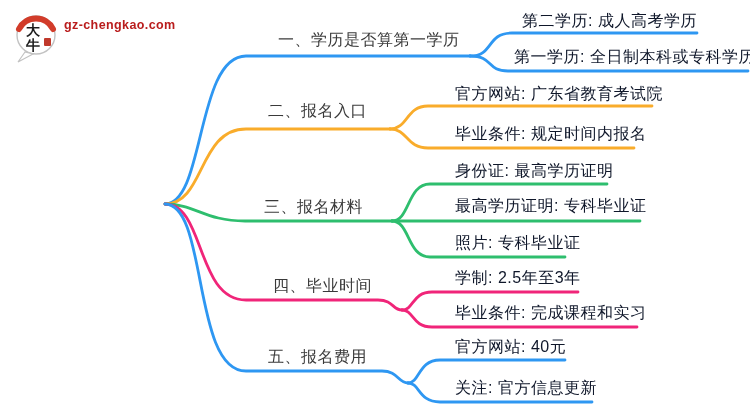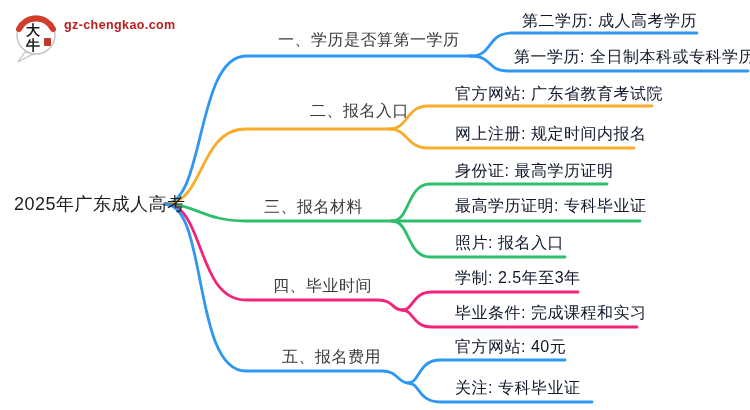--- a/index.html
+++ b/index.html
@@ -52,37 +52,36 @@
       <path d="M7,21 A19,19 0 0 1 41,21" fill="none" stroke="#d23c2a" stroke-width="6" stroke-linecap="round"></path>
       <text x="21" y="27" font-size="14" font-weight="bold" fill="#1c1c1c" text-anchor="middle">大</text>
       <text x="21" y="42" font-size="14" font-weight="bold" fill="#1c1c1c" text-anchor="middle">牛</text>
       <rect x="32" y="30" width="7" height="8" rx="1" fill="#c0392b"></rect>
     </svg>
     <div class="logo-text">
       <div class="logo-domain">gz-chengkao.com</div>
     </div>
   </div>
 
-  <div class="node root" style="left:14px;top:194px;">2025年广东成人高考</div>
 
   <div class="node blabel" style="left:278px;top:30px;">一、学历是否算第一学历</div>
-  <div class="node blabel" style="left:268px;top:101px;margin-left:42px;">二、报名入口</div>
+  <div class="node blabel" style="left:268px;top:101px;">二、报名入口</div>
   <div class="node blabel" style="left:264px;top:197px;">三、报名材料</div>
   <div class="node blabel" style="left:273px;top:276px;">四、毕业时间</div>
-  <div class="node blabel" style="left:282px;top:347px;">五、报名费用</div>
+  <div class="node blabel" style="left:268px;top:347px;">五、报名费用</div>
 
   <div class="node child" style="left:522px;top:11px;">第二学历: 成人高考学历</div>
   <div class="node child" style="left:514px;top:47px;">第一学历: 全日制本科或专科学历</div>
 
   <div class="node child" style="left:455px;top:84px;">官方网站: 广东省教育考试院</div>
-  <div class="node child" style="left:455px;top:124px;">网上注册: 规定时间内报名</div>
+  <div class="node child" style="left:455px;top:124px;">毕业条件: 规定时间内报名</div>
 
   <div class="node child" style="left:455px;top:161px;">身份证: 最高学历证明</div>
   <div class="node child" style="left:455px;top:196px;">最高学历证明: 专科毕业证</div>
-  <div class="node child" style="left:455px;top:233px;">照片: 报名入口</div>
+  <div class="node child" style="left:455px;top:233px;">照片: 专科毕业证</div>
 
   <div class="node child" style="left:455px;top:268px;">学制: 2.5年至3年</div>
   <div class="node child" style="left:455px;top:303px;">毕业条件: 完成课程和实习</div>
 
   <div class="node child" style="left:455px;top:337px;">官方网站: 40元</div>
-  <div class="node child" style="left:455px;top:378px;">关注: 专科毕业证</div>
+  <div class="node child" style="left:455px;top:378px;">关注: 官方信息更新</div>
 
 </div>
 
 </body></html>

